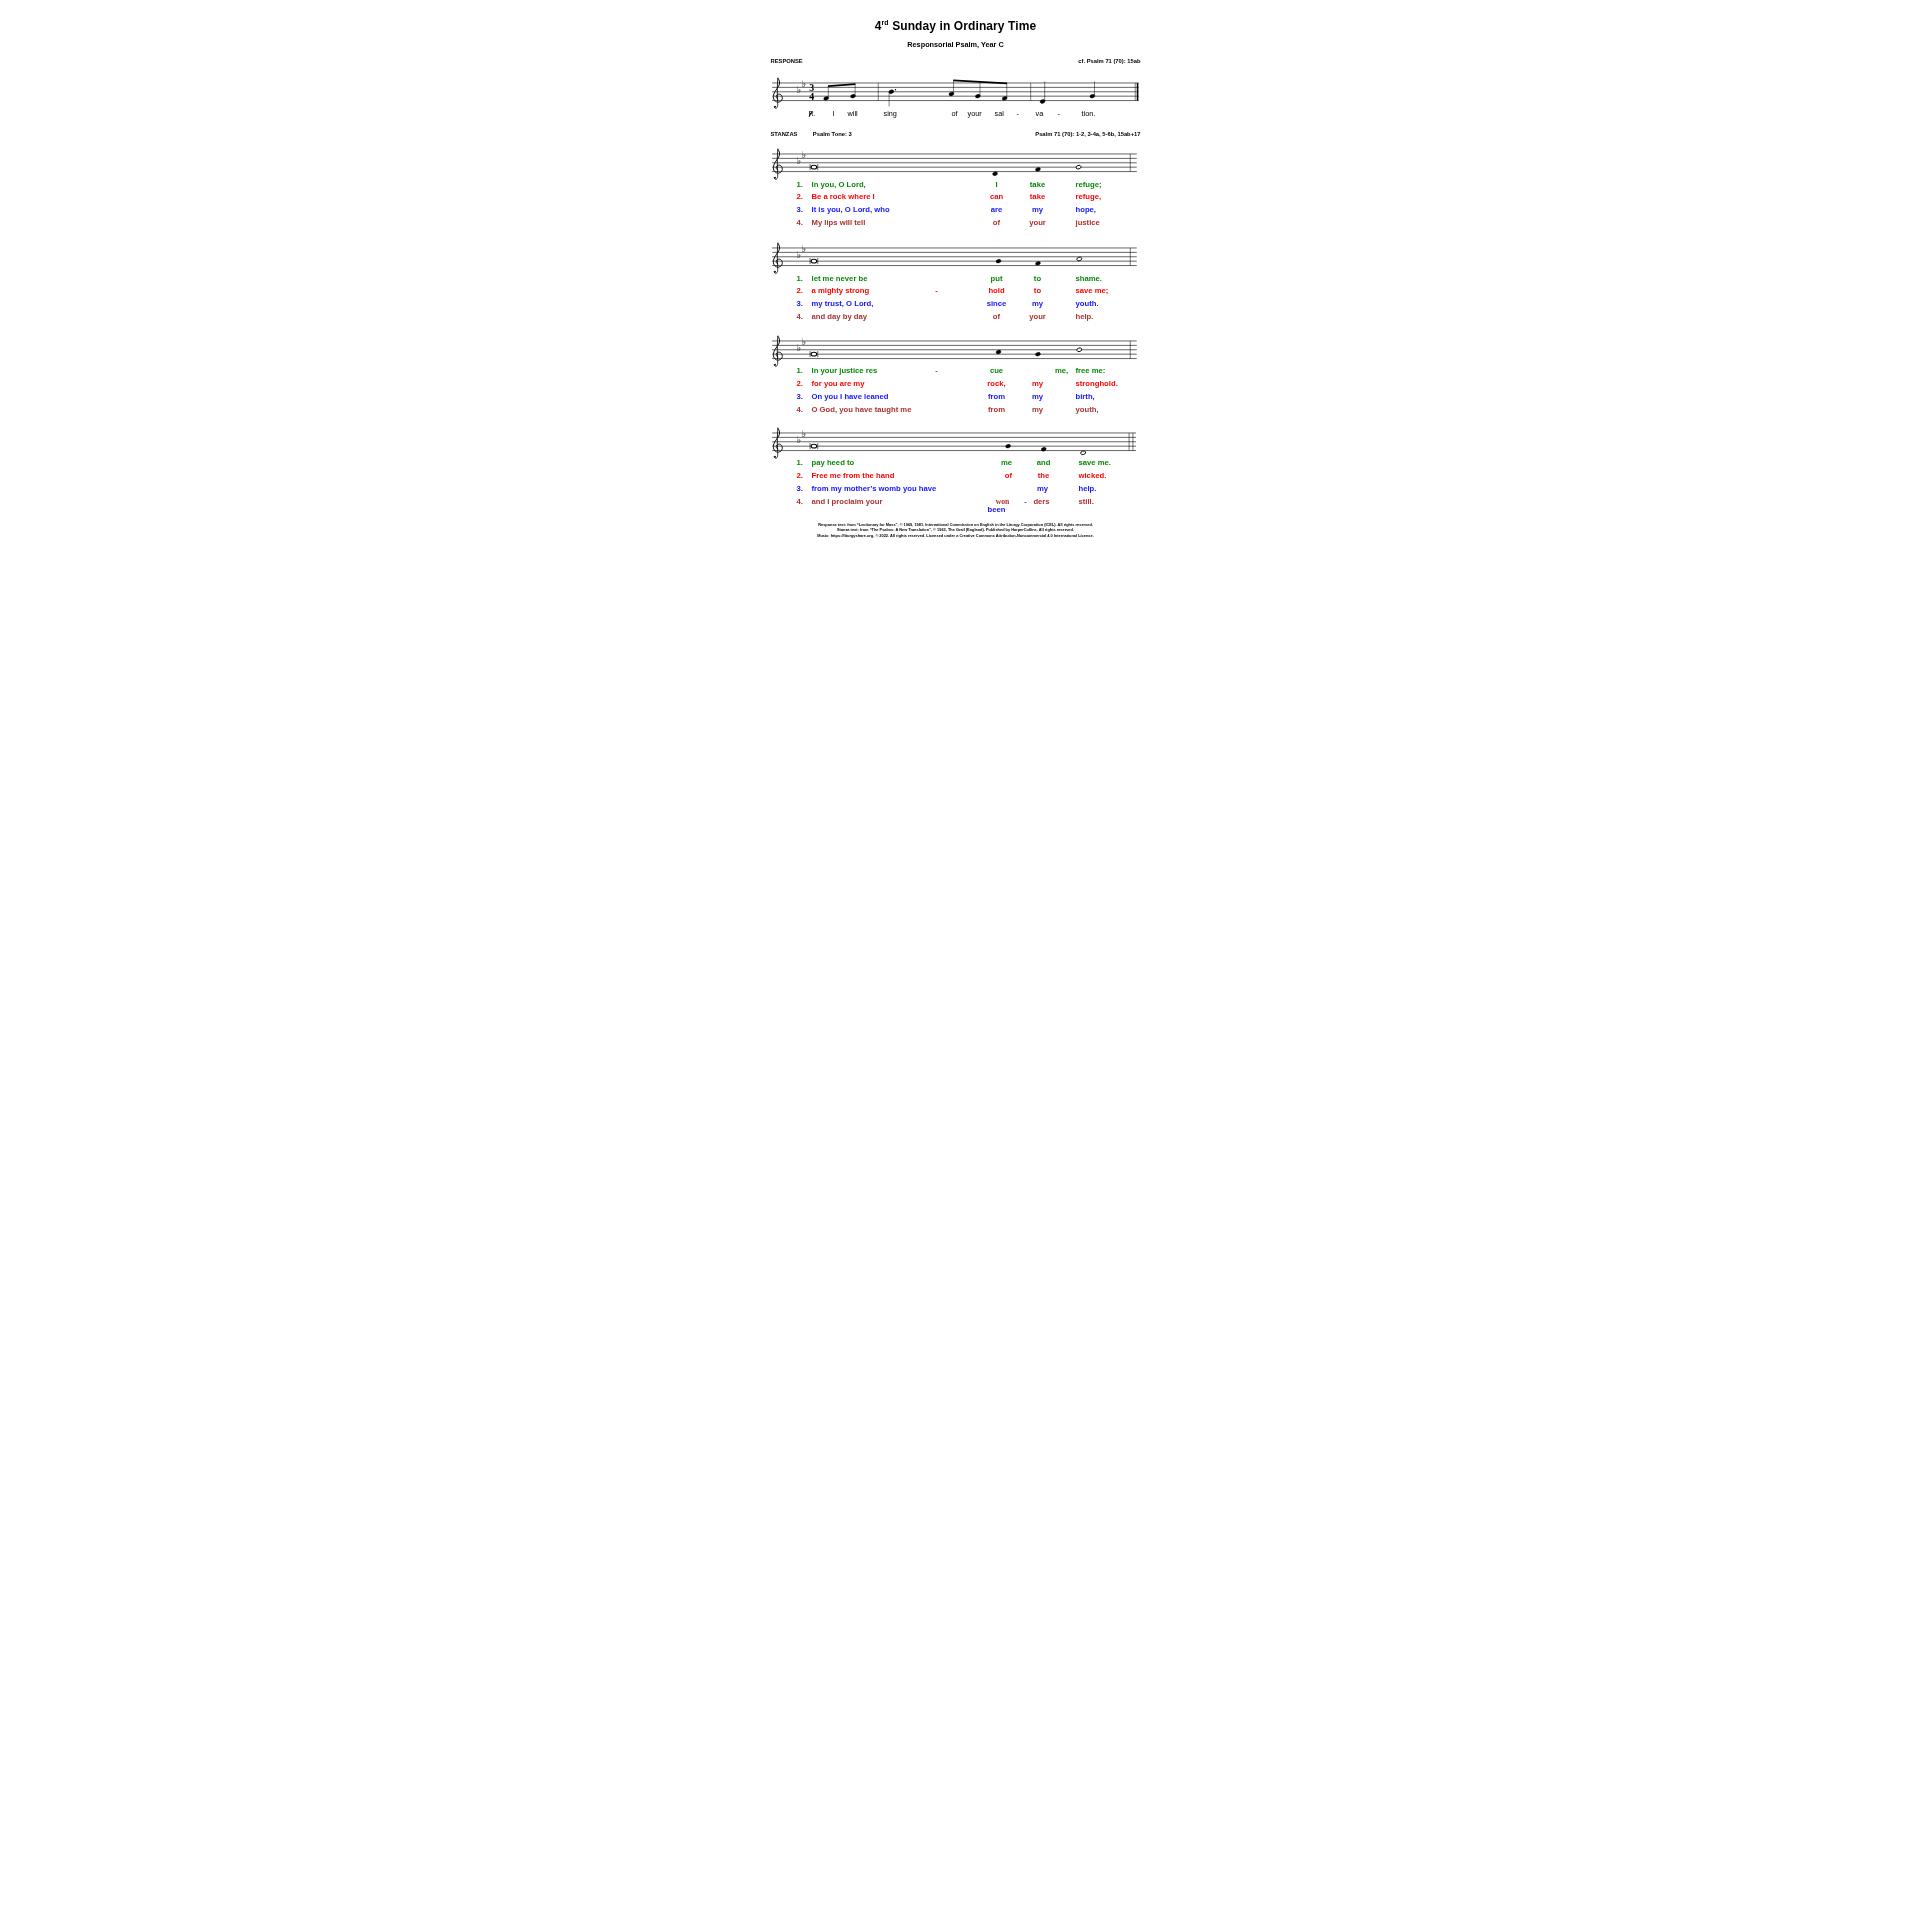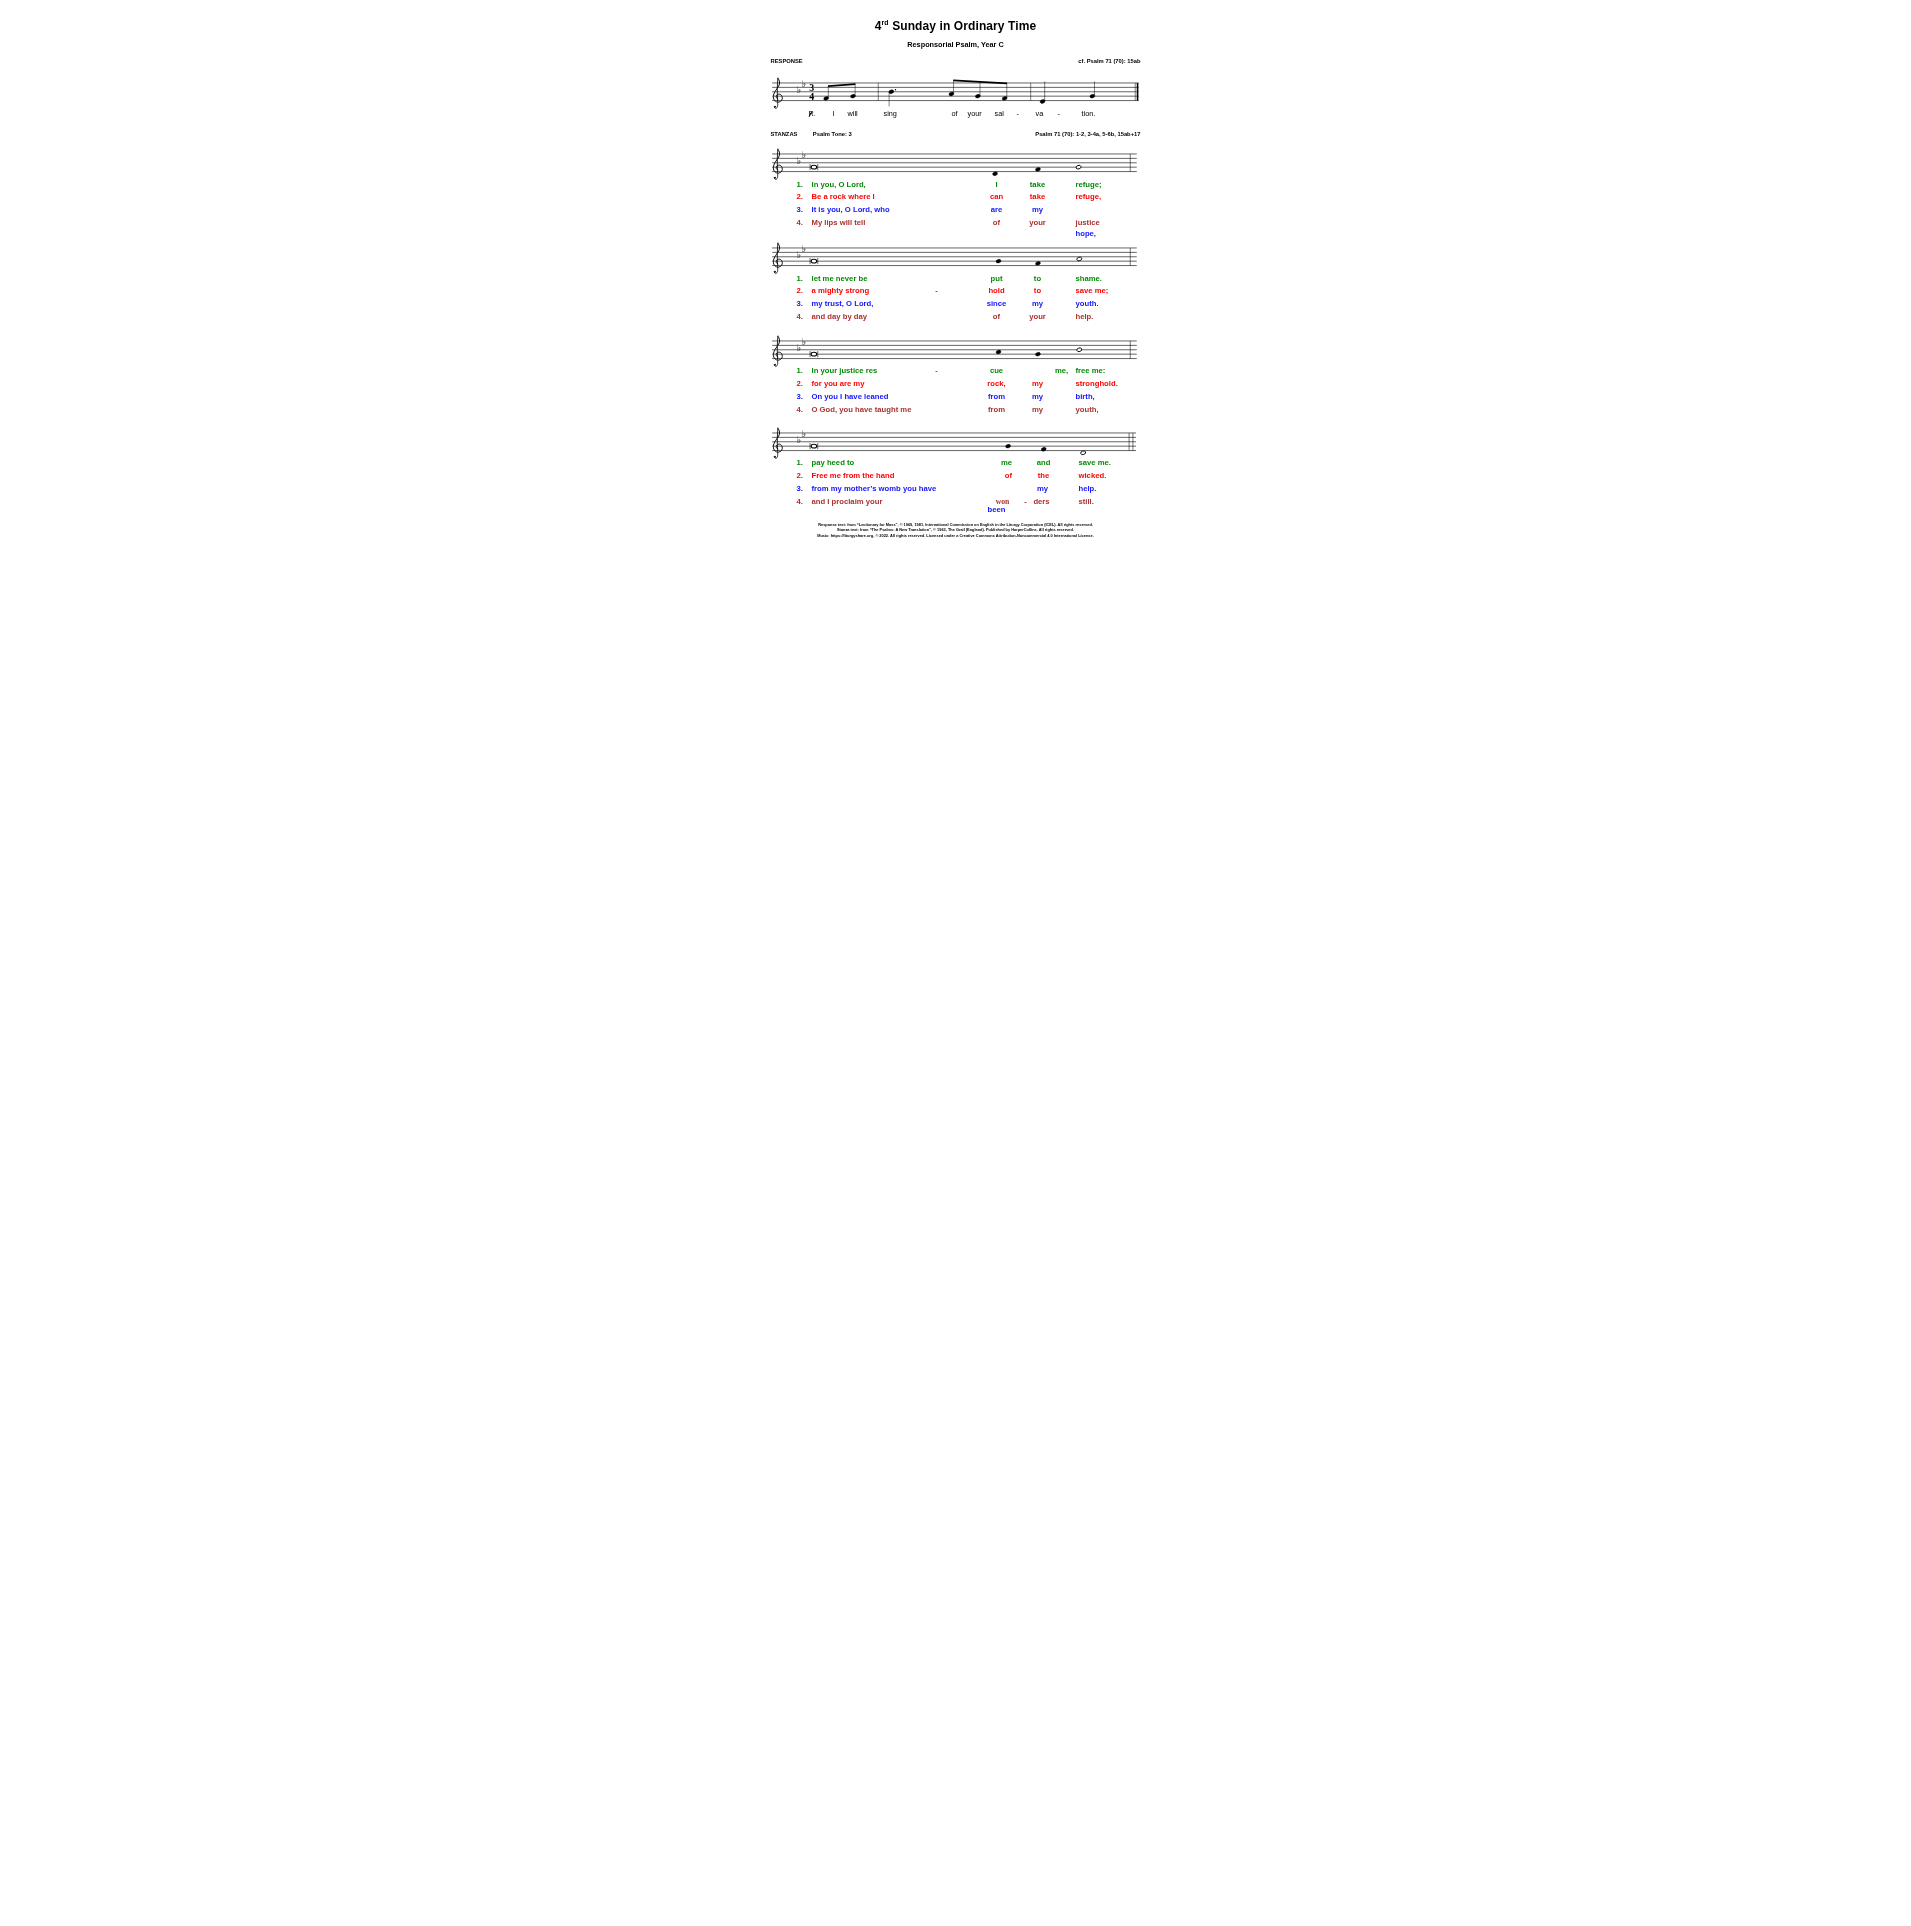--- a/index.html
+++ b/index.html
@@ -222,21 +222,21 @@
         <span style="left: 95px;">Be a rock where I</span>
         <span class="ctr" style="left: 280px;">can</span>
         <span class="ctr" style="left: 321px;">take</span>
         <span style="left: 359px;">refuge,</span>
       </div>
       <div class="verse" style="top: 205px; color: rgb(20, 20, 255);">
         <span style="left: 80px;">3.</span>
         <span style="left: 95px;">It is you, O Lord, who</span>
         <span class="ctr" style="left: 280px;">are</span>
         <span class="ctr" style="left: 321px;">my</span>
-        <span style="left: 359px; margin-top: 24px;">hope,</span>
+        <span style="left: 359px;">hope,</span>
       </div>
       <div class="verse" style="top: 218px; color: rgb(169, 50, 50);">
         <span style="left: 80px;">4.</span>
         <span style="left: 95px;">My lips will tell</span>
         <span class="ctr" style="left: 280px;">of</span>
         <span class="ctr" style="left: 321px;">your</span>
         <span style="left: 359px;">justice</span>
       </div>
       <div class="verse" style="top: 274px; color: rgb(9, 137, 9);">
         <span style="left: 80px;">1.</span>

